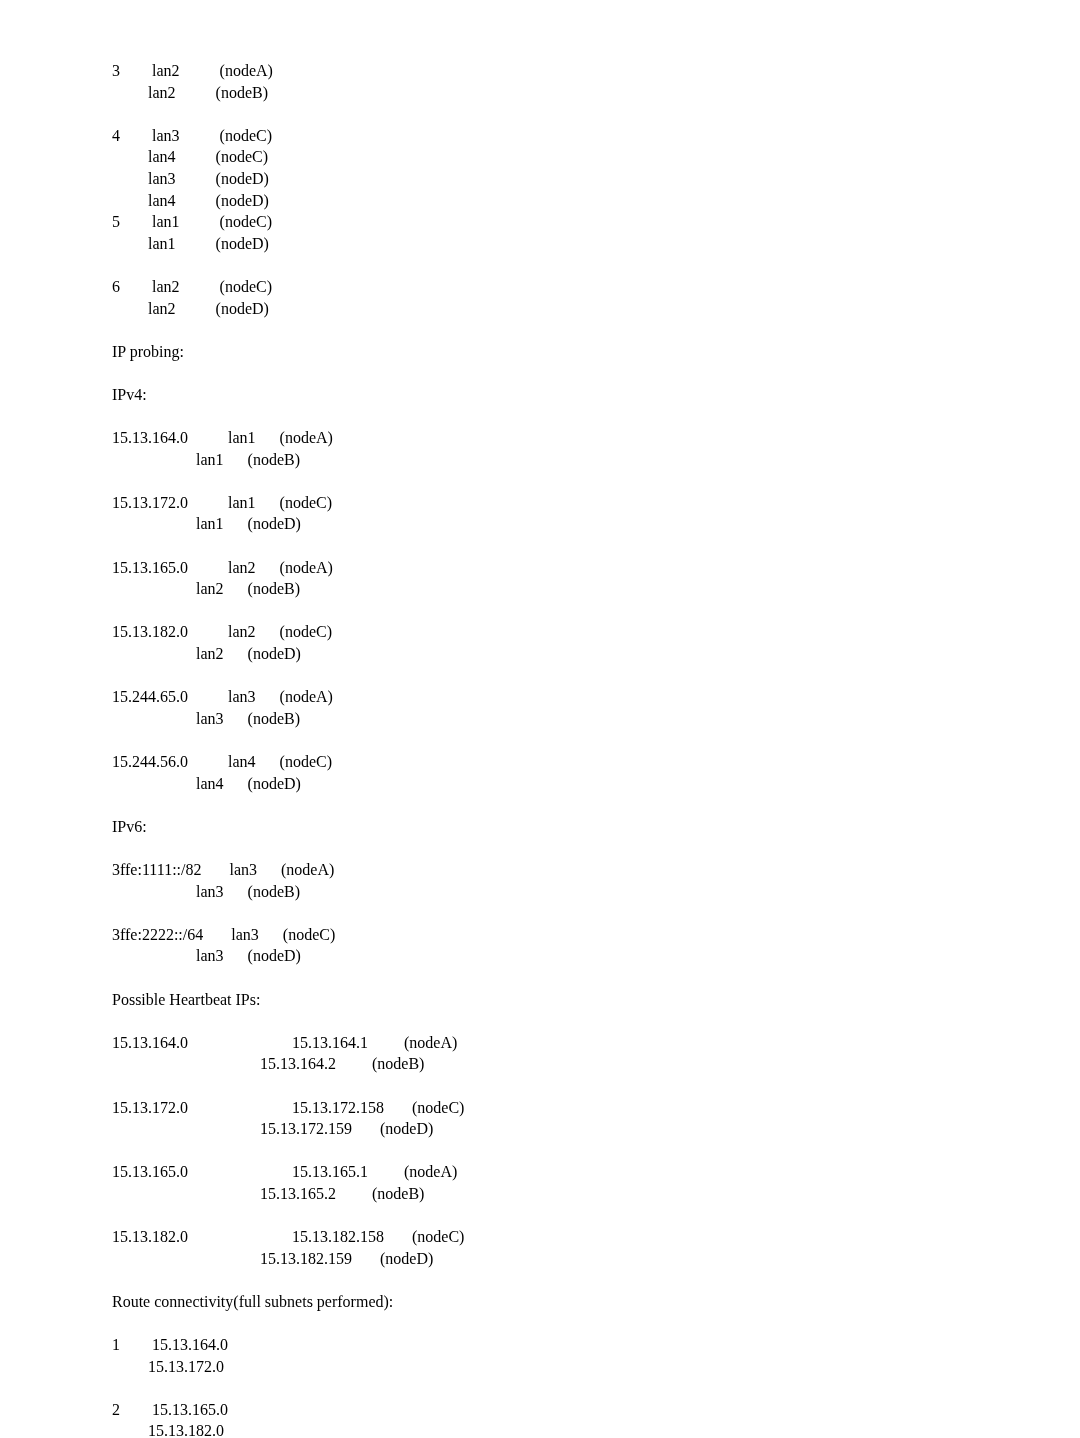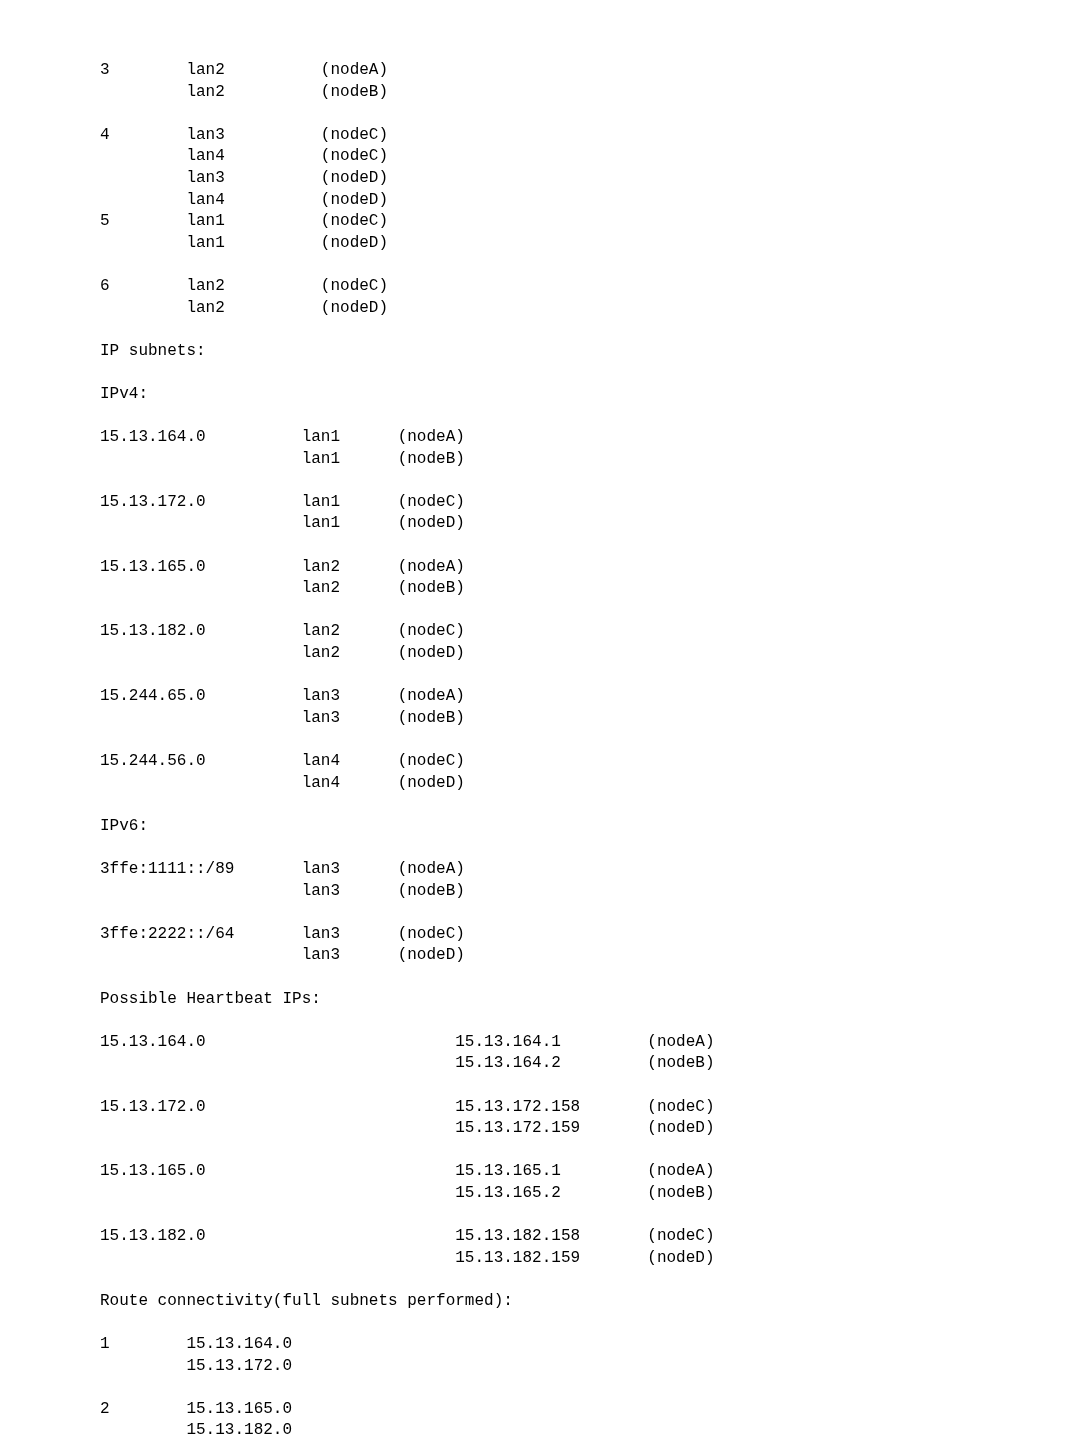--- a/index.html
+++ b/index.html
@@ -11,42 +11,43 @@
   body {
     padding: 60px 100px 40px 100px;
     box-sizing: border-box;
     font-family: "Courier New", Courier, monospace;
     font-size: 16px;
     line-height: 1.35;
     color: #000000;
   }
   .mono-block {
     white-space: pre;
-    font-family: Liberation Mono, monospace;
+    font-family: Liberation Serif, serif;
+    margin-left: 12px;
   }
 </style>
 </head>
 <body>
 
 <div class="mono-block" id="top-block">3        lan2          (nodeA)
          lan2          (nodeB)
 
 4        lan3          (nodeC)
          lan4          (nodeC)
          lan3          (nodeD)
          lan4          (nodeD)
 5        lan1          (nodeC)
          lan1          (nodeD)
 
 6        lan2          (nodeC)
          lan2          (nodeD)
 </div>
 
 <div class="mono-block">
-<span>IP subnets:</span>
+<span>IP probing:</span>
 
 <span>IPv4:</span>
 </div>
 
 <div class="mono-block" id="ipv4-block">
 15.13.164.0          lan1      (nodeA)
                      lan1      (nodeB)
 
 15.13.172.0          lan1      (nodeC)
                      lan1      (nodeD)
@@ -62,21 +63,21 @@
 
 15.244.56.0          lan4      (nodeC)
                      lan4      (nodeD)
 </div>
 
 <div class="mono-block">
 <span>IPv6:</span>
 </div>
 
 <div class="mono-block" id="ipv6-block">
-3ffe:1111::/89       lan3      (nodeA)
+3ffe:1111::/82       lan3      (nodeA)
                      lan3      (nodeB)
 
 3ffe:2222::/64       lan3      (nodeC)
                      lan3      (nodeD)
 </div>
 
 <div class="mono-block">
 <span>Possible Heartbeat IPs:</span>
 </div>
 

